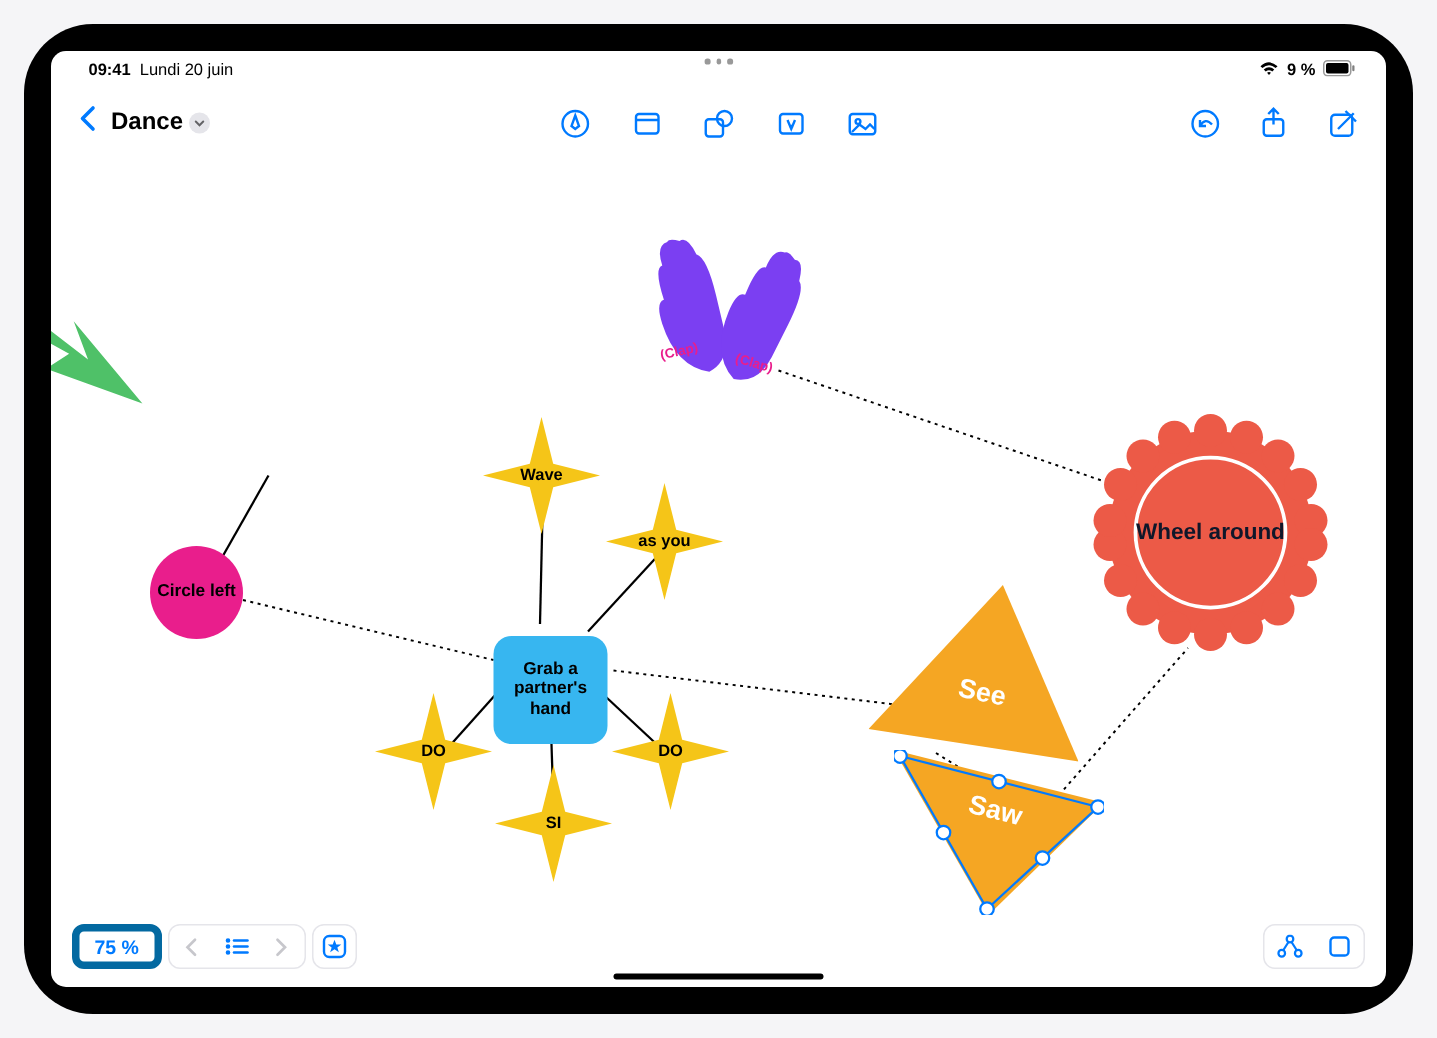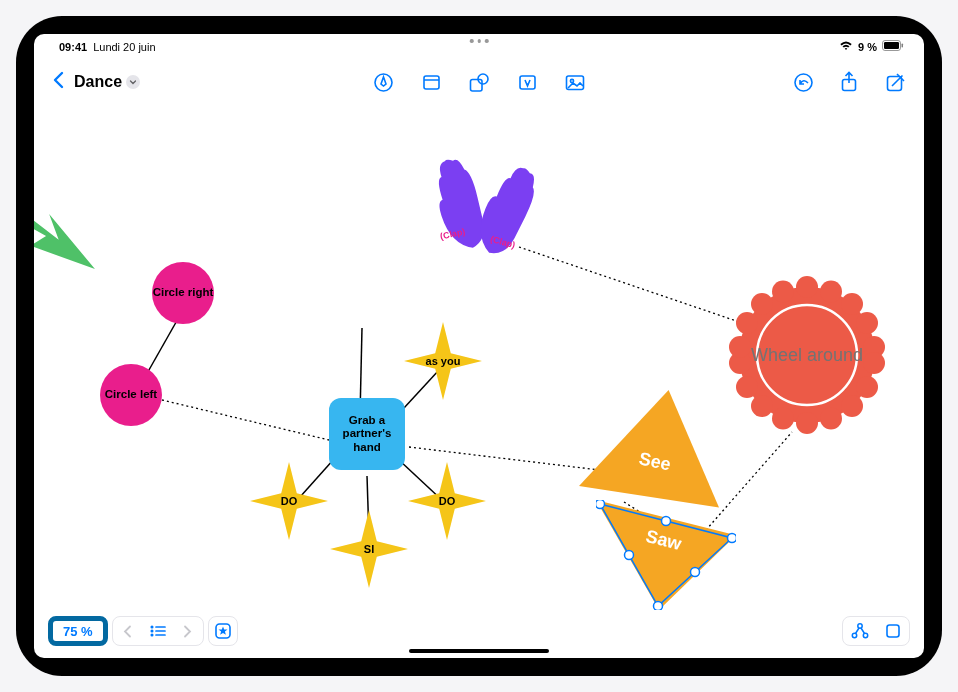--- a/index.html
+++ b/index.html
@@ -137,21 +137,21 @@
     color: #fff; font-size: 18px; font-weight: 600;
   }
   .sel-outline { stroke: #007aff; stroke-width: 1.5; fill: none; }
   .sel-handle { fill: #fff; stroke: #007aff; stroke-width: 1.5; }
   
   .wheel {
     width: 160px; height: 160px;
   }
   .wheel-label {
     position: relative; z-index: 2;
-    color: #737373; font-size: 18px; font-weight: 400;
+    color: #0f172a; font-size: 15px; font-weight: 700;
   }
   
   .hand-label {
     position: absolute; color: #e91e8c;
     font-size: 9px; font-weight: 600;
   }
   
   .connectors {
     position: absolute; inset: 0;
     pointer-events: none;
@@ -340,31 +340,32 @@
         <svg width="150" height="115" viewBox="0 0 150 115">
           <g fill="#7b3ff2">
             <path transform="translate(25,8) rotate(-18 30 50)" d="M30 95 Q10 85 10 55 Q10 40 16 40 Q16 18 22 18 Q22 4 30 4 Q32 2 38 6 Q44 4 46 18 Q52 22 50 48 L48 72 Q46 92 30 95 Z"></path>
             <path transform="translate(72,14) rotate(22 30 50)" d="M30 95 Q10 85 10 55 Q10 40 16 40 Q16 18 22 18 Q22 4 30 4 Q32 2 38 6 Q44 4 46 18 Q52 22 50 48 L48 72 Q46 92 30 95 Z"></path>
           </g>
         </svg>
         <span class="hand-label" style="left:36px; top:82px; transform:rotate(-12deg)">(Clap)</span>
         <span class="hand-label" style="left:86px; top:90px; transform:rotate(16deg)">(Clap)</span>
       </div>
 
-      <div class="node pink-circle" style="left:118px; top:160px;">
-        <span>Circle right</span>
-      </div>
       <div class="node pink-circle" style="left:66px; top:262px;">
         <span>Circle left</span>
       </div>
 
-      <div class="node center-box" style="left:295px; top:296px;">
+      <div class="node center-box" style="left:295px; top:322px;">
         <span>Grab a partner's hand</span>
       </div>
 
+      <div class="node star-wrap" style="left:288px; top:176px;">
+        <div class="star-shape"></div>
+          <span class="star-label">Wave</span>
+      </div>
       <div class="node star-wrap" style="left:370px; top:220px;">
         <div class="star-shape"></div>
           <span class="star-label">as you</span>
       </div>
       <div class="node star-wrap" style="left:216px; top:360px;">
         <div class="star-shape"></div>
           <span class="star-label">DO</span>
       </div>
       <div class="node star-wrap" style="left:374px; top:360px;">
         <div class="star-shape"></div>

